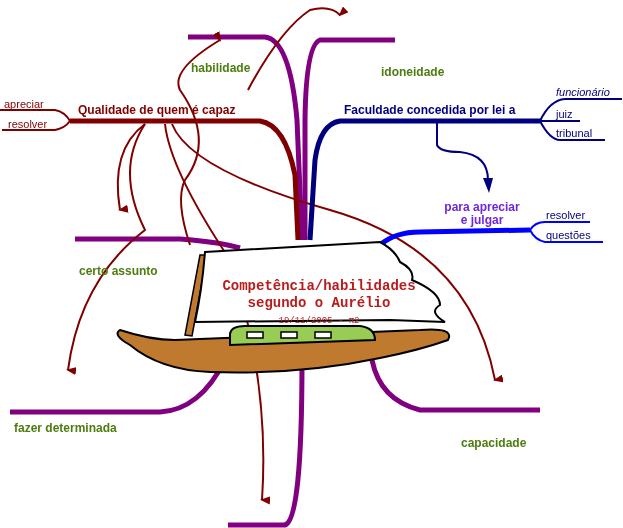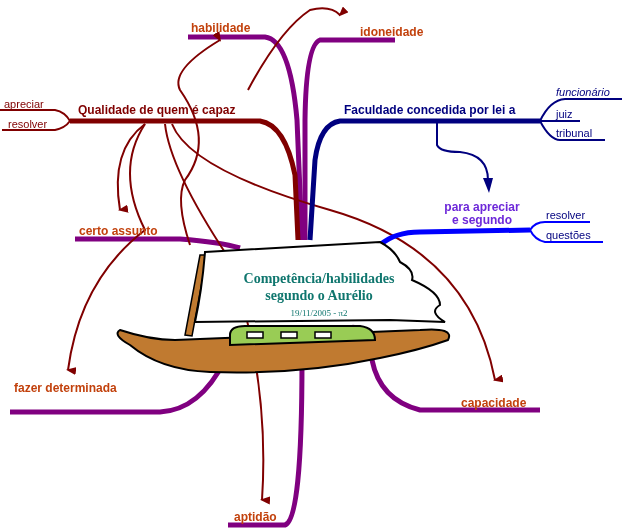--- a/index.html
+++ b/index.html
@@ -1,24 +1,24 @@
 <!DOCTYPE html>
 <html><head>
 <meta charset="utf-8">
 <style>
   html,body{margin:0;padding:0;background:#ffffff;}
   body{width:623px;height:528px;position:relative;overflow:hidden;font-family:"Liberation Sans",sans-serif;}
   svg.map{position:absolute;left:0;top:0;width:623px;height:528px;}
   .lbl{position:absolute;font-weight:bold;font-size:12px;white-space:nowrap;line-height:13px;}
   .sub{position:absolute;font-size:11px;white-space:nowrap;line-height:12px;}
-  .purple{color:#c2410c;}
+  .purple{color:#4d7c0f;margin-top:40px;}
   .red{color:#800000;}
   .navy{color:#00007f;}
   .blue{color:#6d28d9;}
-  .center{position:absolute;left:214px;top:270px;width:210px;text-align:center;font-family:Liberation Serif, serif;color:#0f766e;font-weight:bold;}
+  .center{position:absolute;left:214px;top:278px;width:210px;text-align:center;font-family:Liberation Mono, monospace;color:#b91c1c;font-weight:bold;}
   .center .t1{font-size:14px;line-height:17px;}
   .center .date{font-size:9px;font-weight:normal;margin-top:4px;}
 </style>
 </head>
 <body>
 
 <svg class="map" viewBox="0 0 623 528">
   <defs>
     <marker id="arrRed" markerWidth="8" markerHeight="10" refX="4" refY="8" orient="auto-start-reverse" markerUnits="userSpaceOnUse">
       <path d="M0,0 L8,0 L4,10 Z" fill="#800000"></path>
@@ -76,25 +76,25 @@
 <div class="sub red" style="left:4px;top:98px;">apreciar</div>
 <div class="sub red" style="left:8px;top:118px;">resolver</div>
 
 <div class="lbl navy" style="left:344px;top:104px;">Faculdade concedida por lei a</div>
 <div class="sub navy" style="left:556px;top:86px;font-style:italic;">funcionário</div>
 <div class="sub navy" style="left:556px;top:108px;">juiz</div>
 <div class="sub navy" style="left:556px;top:127px;">tribunal</div>
 
 <div class="lbl blue" style="left:441px;top:201px;text-align:center;width:82px;">
   <div>para apreciar</div>
-  <div>e segundo</div>
+  <div>e julgar</div>
 </div>
 <div class="sub navy" style="left:546px;top:209px;">resolver</div>
 <div class="sub navy" style="left:546px;top:229px;">questões</div>
 
 <div class="lbl purple" style="left:191px;top:22px;">habilidade</div>
-<div class="lbl purple" style="left:316px;top:26px;padding-left:44px;">idoneidade</div>
+<div class="lbl purple" style="left:337px;top:26px;padding-left:44px;">idoneidade</div>
 <div class="lbl purple" style="left:79px;top:225px;">certo assunto</div>
 <div class="lbl purple" style="left:14px;top:382px;text-align:left;width:118px;">
   <div>fazer determinada</div>
 </div>
 <div class="lbl purple" style="left:234px;top:511px;">aptidão</div>
 <div class="lbl purple" style="left:461px;top:397px;">capacidade</div>
 
 </body></html>

